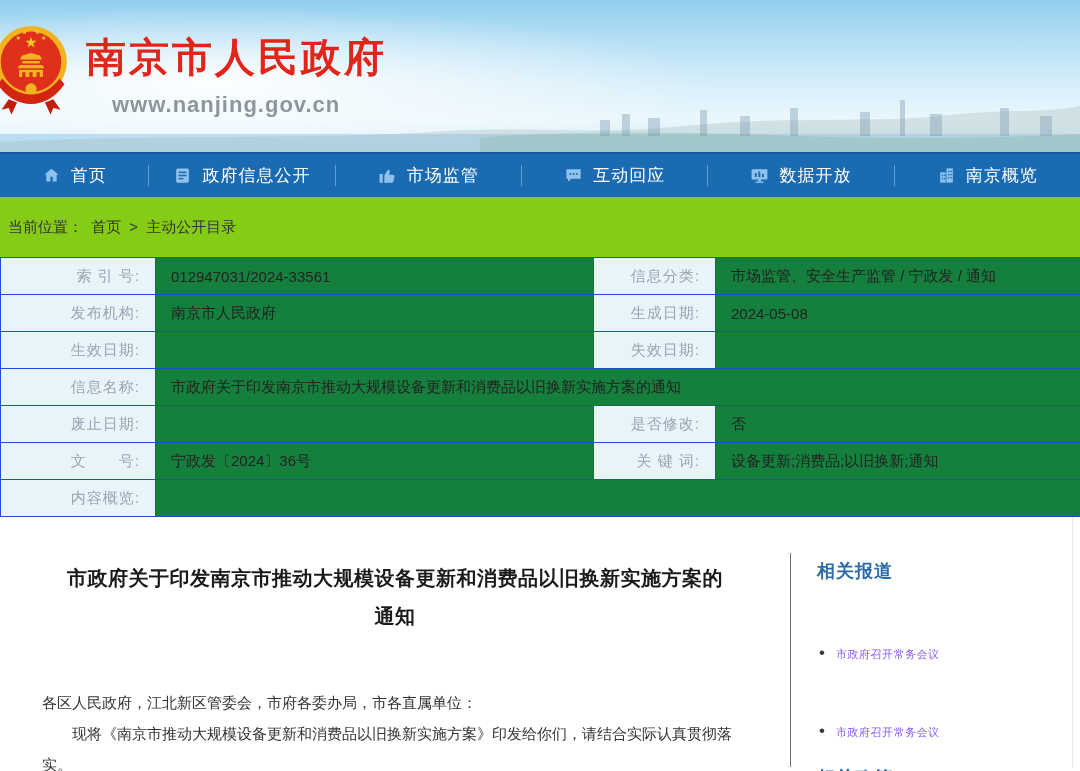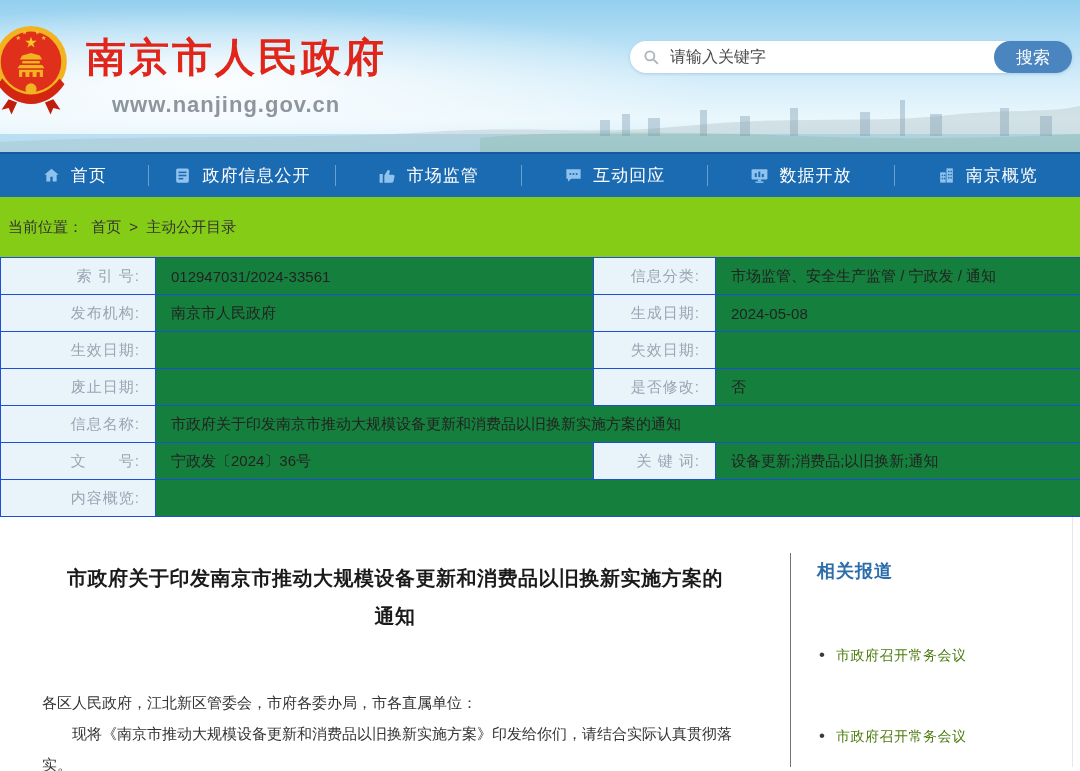--- a/index.html
+++ b/index.html
@@ -57,21 +57,21 @@
   .article-title { max-width:656px; margin:42px auto 0; text-align:center;
     font-size:20px; font-weight:bold; color:#1a1a1a; line-height:38px; letter-spacing:.5px; }
   .article-body { margin-top:52px; font-size:15px; color:#333; line-height:31px; }
   .indent { text-indent:2em; }
 
   .article-sidebar { width:282px; margin-top:36px; border-left:1px solid #737373; padding:6px 10px 0 26px; }
   .sb-title { font-size:18px; font-weight:bold; color:#2c6cab; letter-spacing:1px; }
   .sb-list { margin:24px 0 26px 2px; }
   .sb-item { display:flex; align-items:baseline; margin-bottom:23px; cursor:pointer; }
   .sb-bullet { color:#3a3a3a; font-size:17px; margin-right:11px; line-height:1; }
-  .sb-text { font-size:14px; color:#4d7c0f; letter-spacing:.5px;margin-top:40px; }
+  .sb-text { font-size:11px; color:#8b5cf6; letter-spacing:.5px;margin-top:40px; }
 </style>
 </head>
 <body>
 
 <div class="page">
 
   <div class="banner">
     <div class="banner-glow"></div>
     <svg class="skyline" viewBox="0 0 1080 62" preserveAspectRatio="none">
       <rect x="0" y="44" width="1080" height="18" fill="rgba(130,195,230,.45)"></rect>
@@ -117,28 +117,20 @@
       <path d="M13 78 C25 95 38 102 55 103 C72 102 85 95 97 78 L91 71 C80 85 68 91 55 91 C42 91 30 85 19 71 Z" fill="#d3250f"></path>
       <path d="M27 97 l-9 13 9 -2 3.5 8 7 -15 z" fill="#c01e0c"></path>
       <path d="M83 97 l9 13 -9 -2 -3.5 8 -7 -15 z" fill="#c01e0c"></path>
     </svg>
 
     <div class="brand">
       <div class="site-title">南京市人民政府</div>
       <div class="site-url">www.nanjing.gov.cn</div>
     </div>
 
-    <div class="search-wrap">
-      <input class="search-input" type="text" placeholder="请输入关键字" style="">
-      <svg class="search-glass" viewBox="0 0 24 24" fill="none" stroke="#aab4bc" stroke-width="2.4" stroke-linecap="round">
-        <circle cx="10.5" cy="10.5" r="6"></circle>
-          <path d="M15.2 15.2 L20.5 20.5"></path>
-      </svg>
-      <button class="search-btn">搜索</button>
-    </div>
   </div>
 
   <div class="nav">
     <div class="nav-item">
       <svg viewBox="0 0 24 24">
           <path d="M12 3.5 21 11h-2.5v8.5h-5v-6h-3v6h-5V11H3z"></path>
         </svg>
       <span>首页</span>
     </div>
     <div class="nav-div"></div>
@@ -229,28 +221,28 @@
       <td class="lbl">生成日期:</td>
       <td class="val">2024-05-08</td>
     </tr>
     <tr>
       <td class="lbl">生效日期:</td>
       <td class="val"></td>
       <td class="lbl">失效日期:</td>
       <td class="val"></td>
     </tr>
     <tr>
+      <td class="lbl">信息名称:</td>
+      <td class="val" colspan="3">市政府关于印发南京市推动大规模设备更新和消费品以旧换新实施方案的通知</td>
+    </tr>
+    <tr>
       <td class="lbl">废止日期:</td>
       <td class="val"></td>
       <td class="lbl">是否修改:</td>
       <td class="val">否</td>
-    </tr>
-    <tr>
-      <td class="lbl">信息名称:</td>
-      <td class="val" colspan="3">市政府关于印发南京市推动大规模设备更新和消费品以旧换新实施方案的通知</td>
     </tr>
     <tr>
       <td class="lbl">文　　号:</td>
       <td class="val">宁政发〔2024〕36号</td>
       <td class="lbl">关 键 词:</td>
       <td class="val">设备更新;消费品;以旧换新;通知</td>
     </tr>
     <tr>
       <td class="lbl">内容概览:</td>
       <td class="val" colspan="3"></td>

